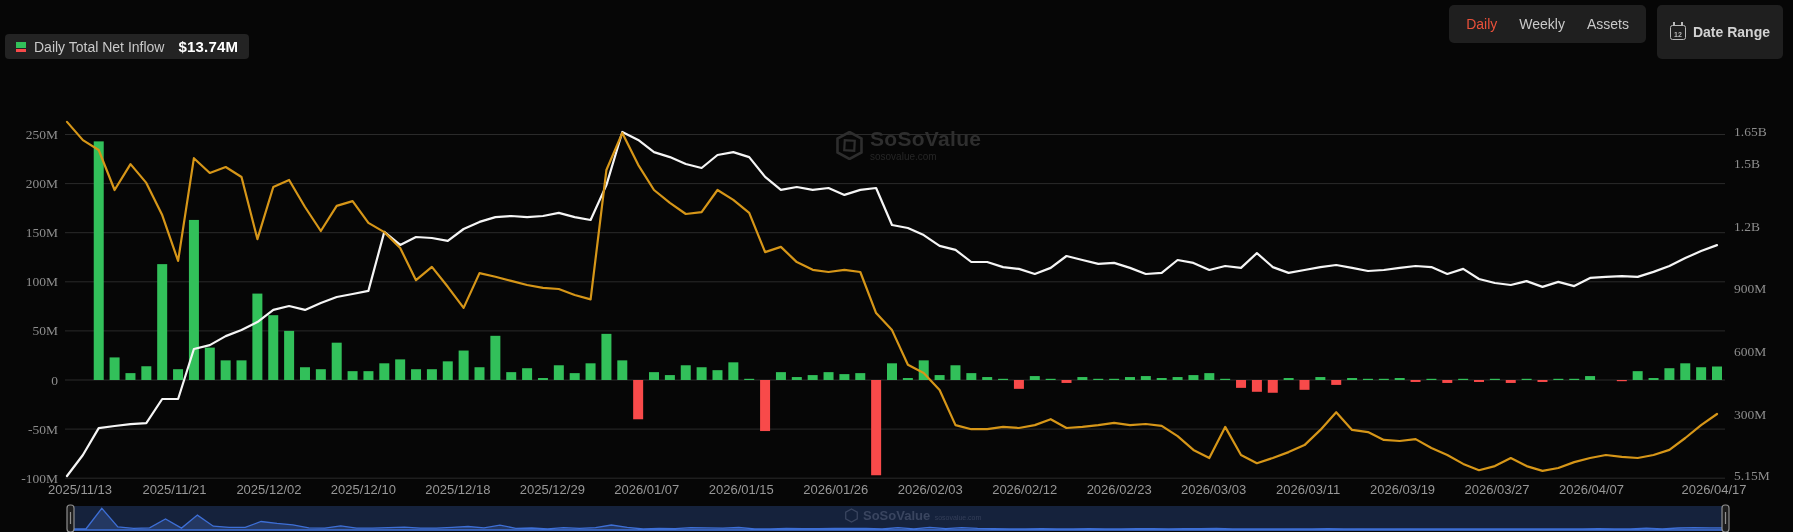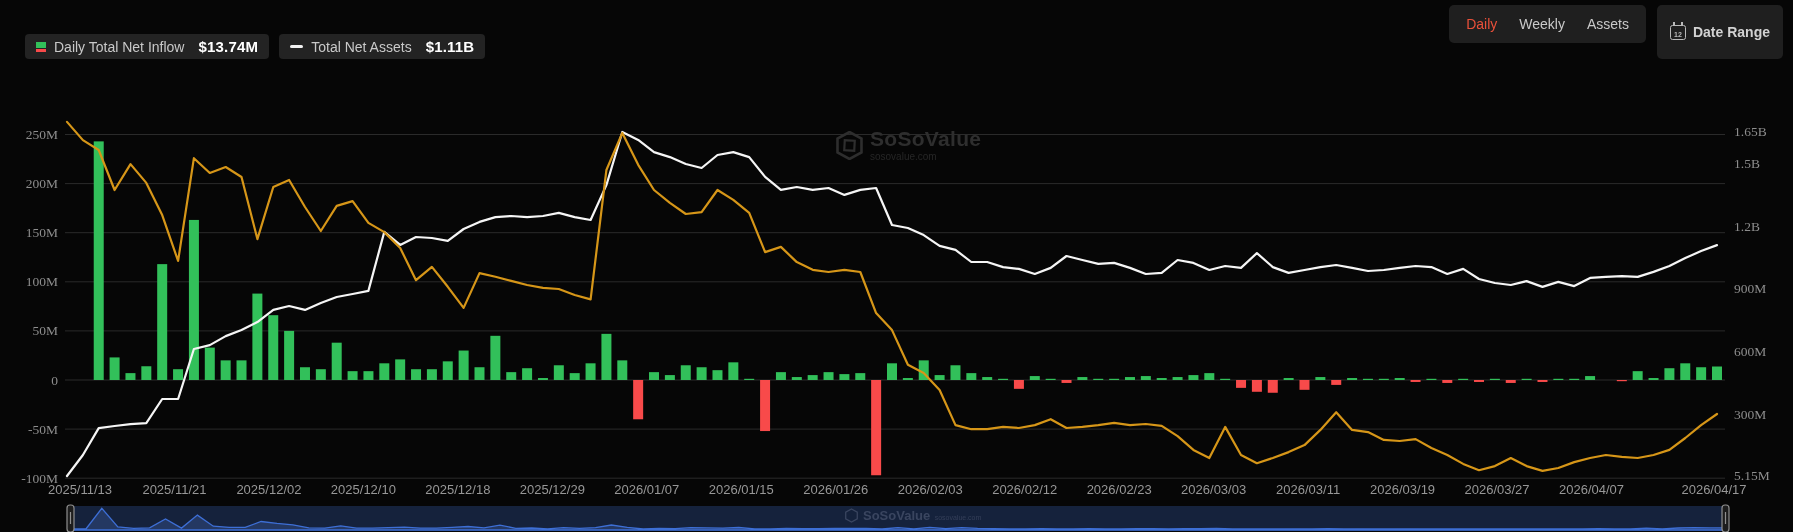--- a/index.html
+++ b/index.html
@@ -14,21 +14,21 @@
   .pill .opt.active{color:#e8503a;}
   .daterange{gap:7px;padding:8px 13px;cursor:pointer;}
   .daterange .lbl{font-size:14px;color:#d2d2d2;font-weight:700;}
   .cal{width:14px;height:13px;border:1.6px solid #b9b9b9;border-radius:2.5px;position:relative;
        display:flex;align-items:flex-end;justify-content:center;}
   .cal:before,.cal:after{content:"";position:absolute;top:-4px;width:1.6px;height:3px;background:#b9b9b9;}
   .cal:before{left:2px;} .cal:after{right:2px;}
   .cal span{font-size:7px;color:#b9b9b9;line-height:9px;font-weight:700;}
 
   
-  .legend{position:absolute;top:34px;left:25px;display:flex;gap:10px;z-index:5;}
+  .legend{position:absolute;top:34px;left:5px;display:flex;gap:10px;z-index:5;}
   .chip{background:#232323;border-radius:4px;height:25px;display:flex;align-items:center;
         gap:8px;padding:0 11px;cursor:pointer;}
   .chip .lab{font-size:14px;color:#c9c9c9;}
   .chip .val{font-size:15px;color:#ffffff;font-weight:700;letter-spacing:.2px;margin-left:6px;}
   .ic-inflow{width:10px;height:10px;display:flex;flex-direction:column;gap:1px;}
   .ic-inflow i{display:block;width:10px;}
   .ic-inflow .g{height:6px;background:#32c05a;}
   .ic-inflow .r{height:3px;background:#f84a4a;}
   .ic-dash{width:13px;height:3px;border-radius:2px;}
   .ic-dash.white{background:#f2f2f2;}
@@ -69,25 +69,20 @@
   </div>
 
   <div class="legend">
     <div class="chip">
       <span class="ic-inflow">
           <i class="g"></i>
           <i class="r"></i>
         </span>
       <span class="lab">Daily Total Net Inflow</span>
       <span class="val">$13.74M</span>
-    </div>
-    <div class="chip">
-      <span class="ic-dash white"></span>
-      <span class="lab">Total Net Assets</span>
-      <span class="val">$1.11B</span>
     </div>
   </div>
 
   <div class="wm">
     <svg width="27" height="29" viewBox="0 0 27 29">
       <polygon points="13.5,1 25.5,7.5 25.5,21.5 13.5,28 1.5,21.5 1.5,7.5" fill="none" stroke="#2e2e2e" stroke-width="2.6"></polygon>
       <rect x="8.5" y="9.5" width="10" height="10" fill="none" stroke="#2e2e2e" stroke-width="2.2" transform="rotate(3 13.5 14.5)"></rect>
     </svg>
     <span class="txts">
       <span class="t1">SoSoValue</span>

